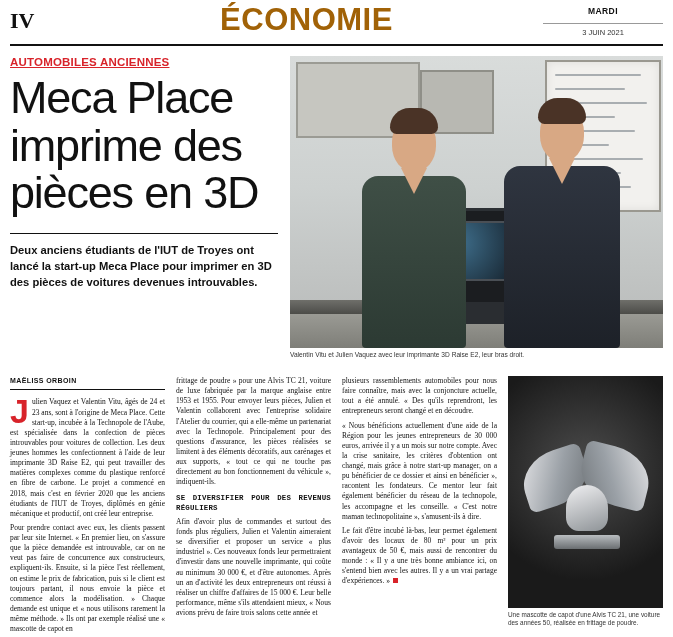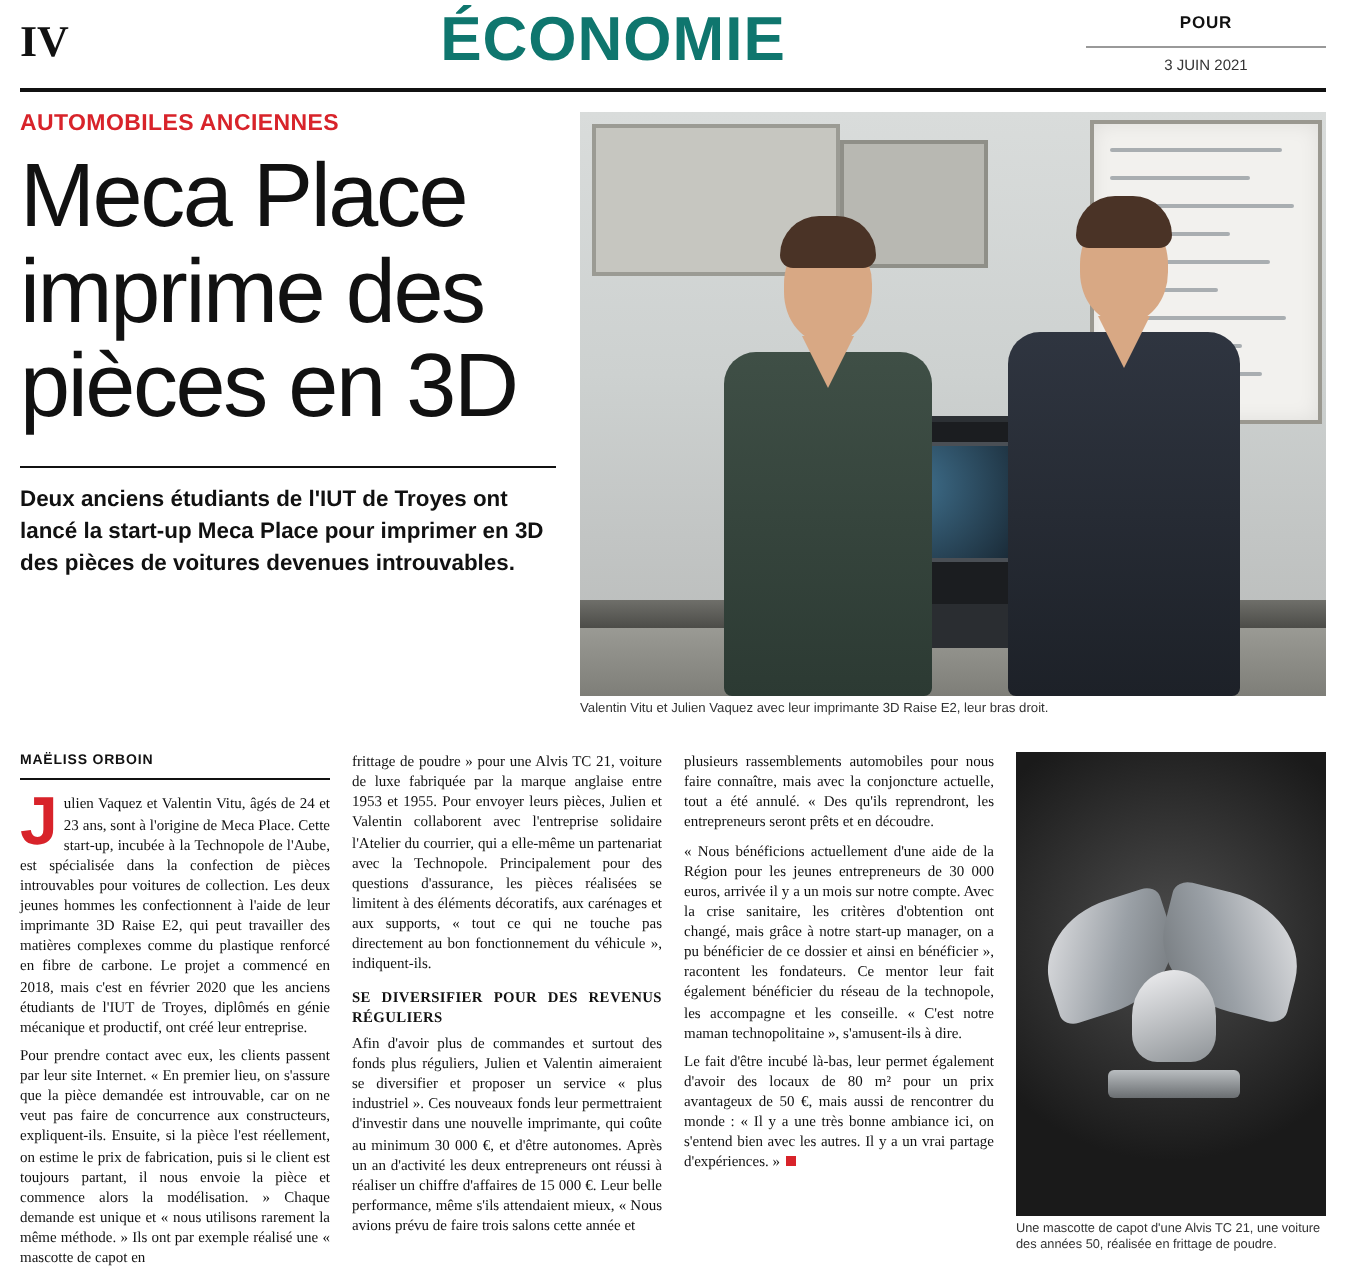--- a/index.html
+++ b/index.html
@@ -39,21 +39,21 @@
     padding-top: 8px;
     width: 60px;
   }
   .section-title {
     flex: 1;
     text-align: center;
     font-family: "Liberation Sans", sans-serif;
     font-weight: bold;
     font-size: 31px;
     letter-spacing: 0.5px;
-    color: #0f766e;
+    color: #a16207;
     padding-top: 2px;
   }
   .date-block {
     width: 120px;
     text-align: center;
     padding-top: 6px;
     font-family: "Liberation Sans", sans-serif;
   }
   .date-block .day {
     font-size: 8.5px;
@@ -82,20 +82,21 @@
     width: 268px;
     position: relative;
   }
   .kicker {
     font-family: "Liberation Sans", sans-serif;
     font-size: 11.5px;
     font-weight: bold;
     color: #d8232a;
     letter-spacing: 0.2px;
     margin-bottom: 6px;
+    text-decoration: underline;
   }
   .headline {
     font-family: "Liberation Sans", sans-serif;
     font-weight: normal;
     font-size: 45px;
     line-height: 1.06;
     letter-spacing: -1.2px;
     color: #111;
     margin: 0 0 16px 0;
   }
@@ -227,21 +228,21 @@
   .dropcap {
     float: left;
     font-family: "Liberation Sans", sans-serif;
     font-weight: bold;
     font-size: 34px;
     line-height: 27px;
     color: #d8232a;
     margin: 1px 3px 0 0;
   }
   .subhead {
-    font-family: Liberation Serif, serif;
+    font-family: Liberation Mono, monospace;
     font-size: 7.4px;
     font-weight: bold;
     color: #111;
     letter-spacing: 0.2px;
     margin: 7px 0 4px 0;
     line-height: 1.25;
   }
   .endmark {
     display: inline-block;
     width: 5px; height: 5px;
@@ -294,21 +295,21 @@
 </style>
 </head>
 <body>
 
 <div class="page">
 
   <div class="masthead">
     <div class="page-num">IV</div>
     <div class="section-title">ÉCONOMIE</div>
     <div class="date-block">
-      <span class="day">POUR</span>
+      <span class="day">MARDI</span>
       <span class="date">3 JUIN 2021</span>
     </div>
   </div>
 
   <div class="top-zone">
 
     <div class="headline-col">
       <div class="kicker">AUTOMOBILES ANCIENNES</div>
       <h1 class="headline">Meca Place imprime des pièces en 3D</h1>
       <div class="chapeau">Deux anciens étudiants de l'IUT de Troyes ont lancé la start-up Meca Place pour imprimer en 3D des pièces de voitures devenues introuvables.</div>
@@ -361,21 +362,21 @@
       <p>Pour prendre contact avec eux, les clients passent par leur site Internet. « En premier lieu, on s'assure que la pièce demandée est introuvable, car on ne veut pas faire de concurrence aux constructeurs, expliquent-ils. Ensuite, si la pièce l'est réellement, on estime le prix de fabrication, puis si le client est toujours partant, il nous envoie la pièce et commence alors la modélisation. » Chaque demande est unique et « nous utilisons rarement la même méthode. » Ils ont par exemple réalisé une « mascotte de capot en</p>
     </div>
 
     <div class="col">
       <p>frittage de poudre » pour une Alvis TC 21, voiture de luxe fabriquée par la marque anglaise entre 1953 et 1955. Pour envoyer leurs pièces, Julien et Valentin collaborent avec l'entreprise solidaire l'Atelier du courrier, qui a elle-même un partenariat avec la Technopole. Principalement pour des questions d'assurance, les pièces réalisées se limitent à des éléments décoratifs, aux carénages et aux supports, « tout ce qui ne touche pas directement au bon fonctionnement du véhicule », indiquent-ils.</p>
       <div class="subhead">SE DIVERSIFIER POUR DES REVENUS RÉGULIERS</div>
       <p>Afin d'avoir plus de commandes et surtout des fonds plus réguliers, Julien et Valentin aimeraient se diversifier et proposer un service « plus industriel ». Ces nouveaux fonds leur permettraient d'investir dans une nouvelle imprimante, qui coûte au minimum 30 000 €, et d'être autonomes. Après un an d'activité les deux entrepreneurs ont réussi à réaliser un chiffre d'affaires de 15 000 €. Leur belle performance, même s'ils attendaient mieux, « Nous avions prévu de faire trois salons cette année et</p>
     </div>
 
     <div class="col">
-      <p>plusieurs rassemblements automobiles pour nous faire connaître, mais avec la conjoncture actuelle, tout a été annulé. « Des qu'ils reprendront, les entrepreneurs seront prêts et en découdre.</p>
+      <p>plusieurs rassemblements automobiles pour nous faire connaître, mais avec la conjoncture actuelle, tout a été annulé. « Des qu'ils reprendront, les entrepreneurs seront changé et en découdre.</p>
       <p>« Nous bénéficions actuellement d'une aide de la Région pour les jeunes entrepreneurs de 30 000 euros, arrivée il y a un mois sur notre compte. Avec la crise sanitaire, les critères d'obtention ont changé, mais grâce à notre start-up manager, on a pu bénéficier de ce dossier et ainsi en bénéficier », racontent les fondateurs. Ce mentor leur fait également bénéficier du réseau de la technopole, les accompagne et les conseille. « C'est notre maman technopolitaine », s'amusent-ils à dire.</p>
       <p><span>Le fait d'être incubé là-bas, leur permet également d'avoir des locaux de 80 m² pour un prix avantageux de 50 €, mais aussi de rencontrer du monde : « Il y a une très bonne ambiance ici, on s'entend bien avec les autres. Il y a un vrai partage d'expériences. »</span><span class="endmark"></span></p>
     </div>
 
     <div class="col-photo">
       <div class="photo-sec">
         <div class="hood-orn">
           <div class="wing wing-l"></div>
           <div class="wing wing-r"></div>
           <div class="orn-body"></div>

